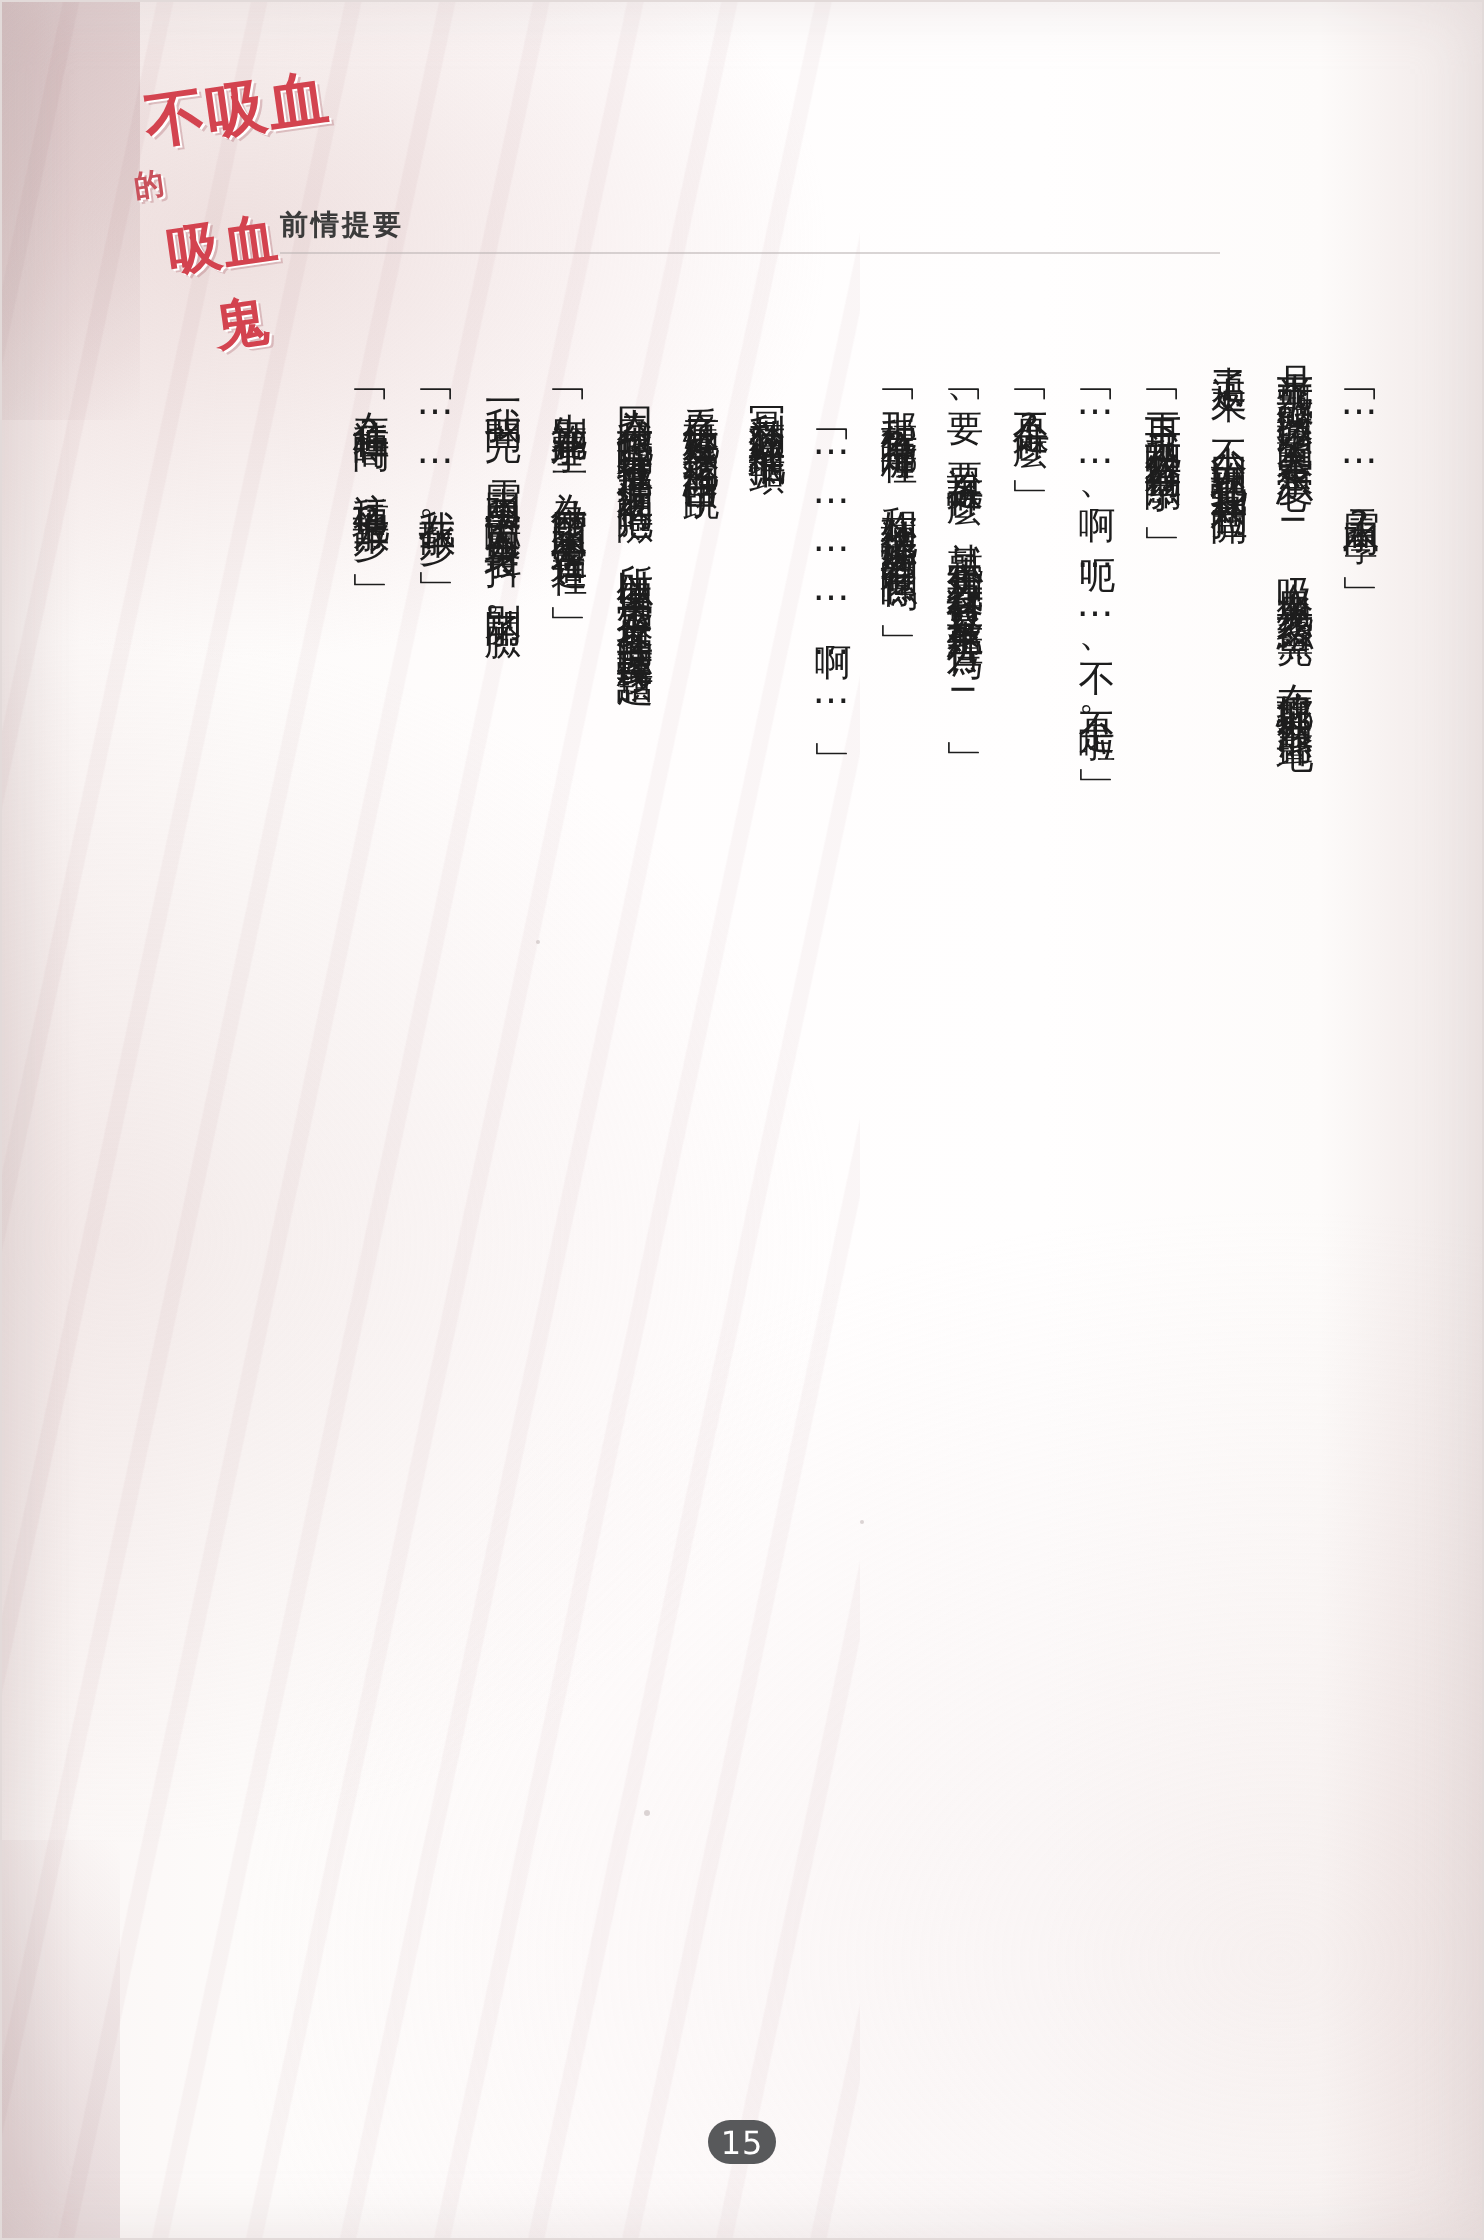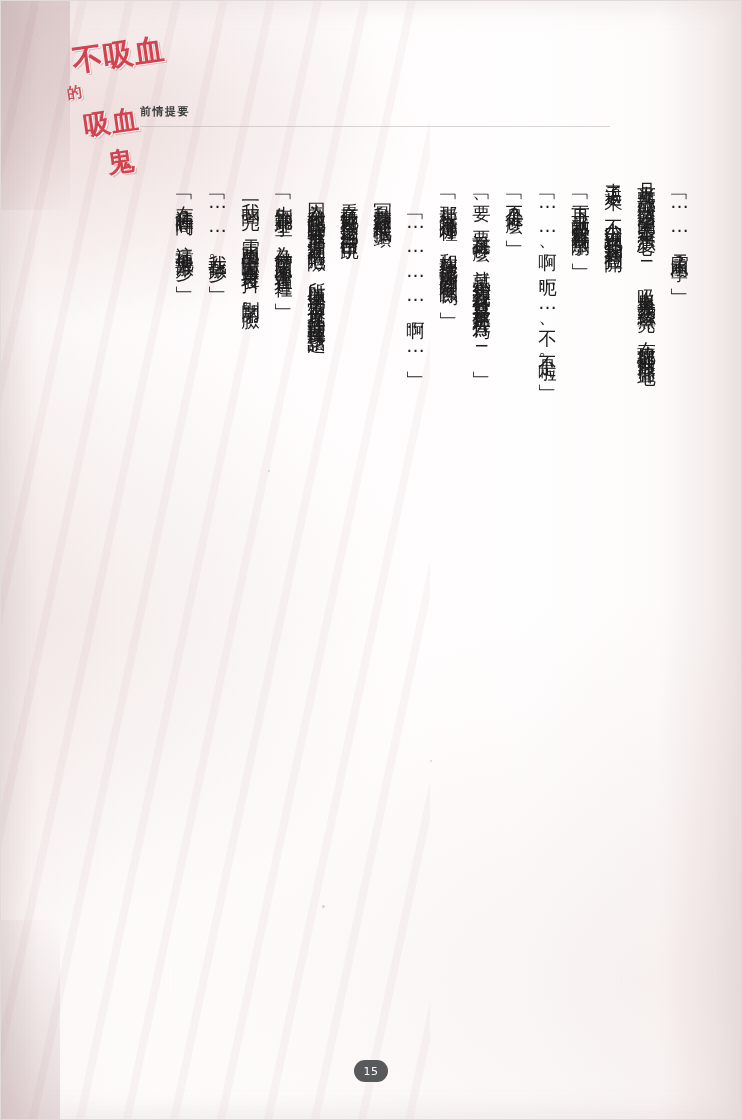--- a/index.html
+++ b/index.html
@@ -111,21 +111,21 @@
     left: 26px; top: 112px;
     font-size: 27px;
   }
 
   
   .running-head {
     position: absolute;
     left: 140px;
     top: 104px;
     font-family: "DejaVu Sans", sans-serif;
-    font-size: 11px;
+    font-size: 14px;
     color: #3b3b3b;
     letter-spacing: 1.5px;
     font-weight: 600;
   }
   .head-rule {
     position: absolute;
     left: 140px;
     top: 126px;
     width: 470px;
     height: 1px;
@@ -169,21 +169,21 @@
     position: absolute;
     left: 50%;
     transform: translateX(-50%);
     bottom: 38px;
     width: 34px;
     height: 22px;
     border-radius: 11px;
     background: #58595b;
     color: #ffffff;
     font-family: "DejaVu Sans", sans-serif;
-    font-size: 11px;
+    font-size: 16px;
     display: flex;
     align-items: center;
     justify-content: center;
     letter-spacing: 0.5px;
   }
 
   
   .speck {
     position: absolute;
     background: #b9aeae;

